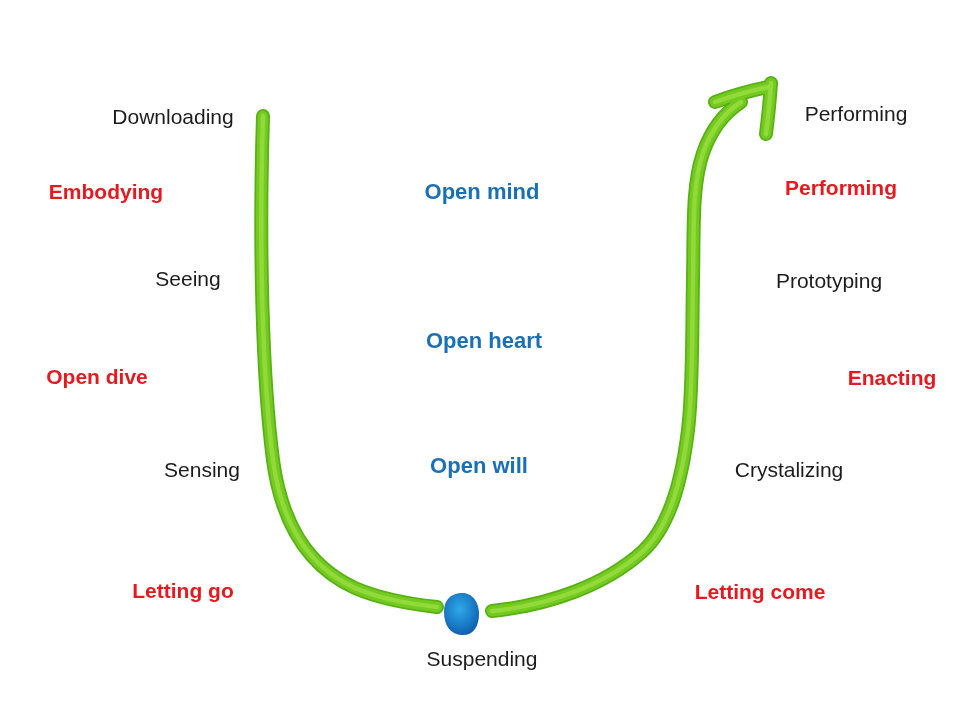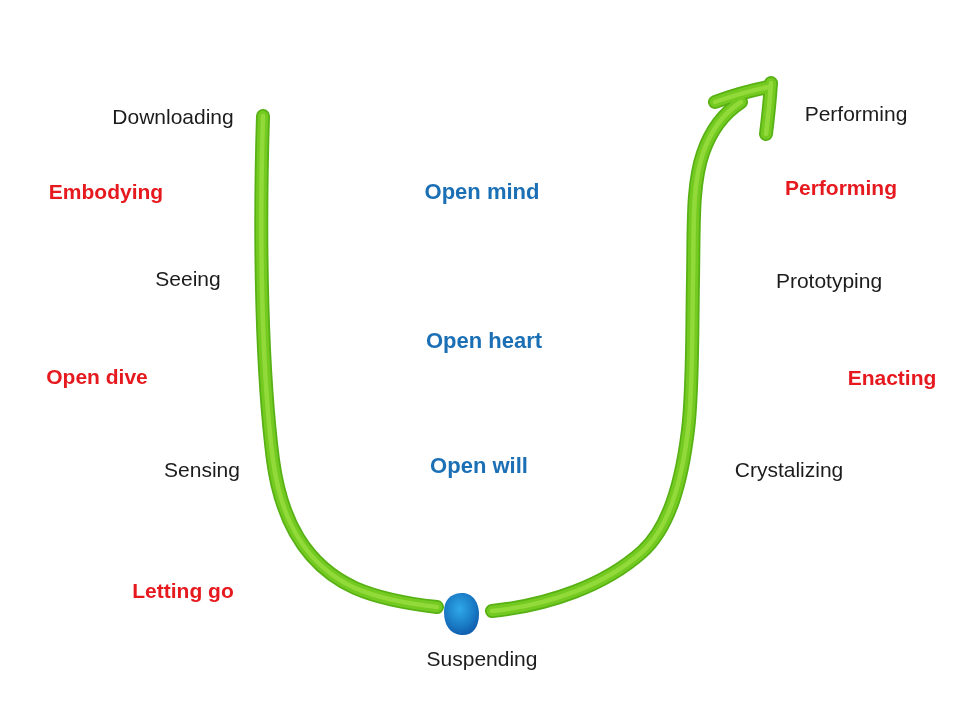--- a/index.html
+++ b/index.html
@@ -113,14 +113,15 @@
   <div class="lbl lbl-level" id="lbl-open-heart">Open heart</div>
   <div class="lbl lbl-level" id="lbl-open-mind">Open mind</div>
   <div class="lbl lbl-level" id="lbl-open-will">Open will</div>
   <div class="lbl lbl-stage" id="lbl-presencing">Suspending</div>
 
   <div class="lbl lbl-stage" id="lbl-performing">Performing</div>
   <div class="lbl lbl-phase" id="lbl-embodying">Performing</div>
   <div class="lbl lbl-stage" id="lbl-prototyping">Prototyping</div>
   <div class="lbl lbl-phase" id="lbl-enacting">Enacting</div>
   <div class="lbl lbl-stage" id="lbl-crystalizing">Crystalizing</div>
+  <div class="lbl lbl-phase" id="lbl-letting-come">Letting come</div>
 
 </div>
 
 </body></html>

